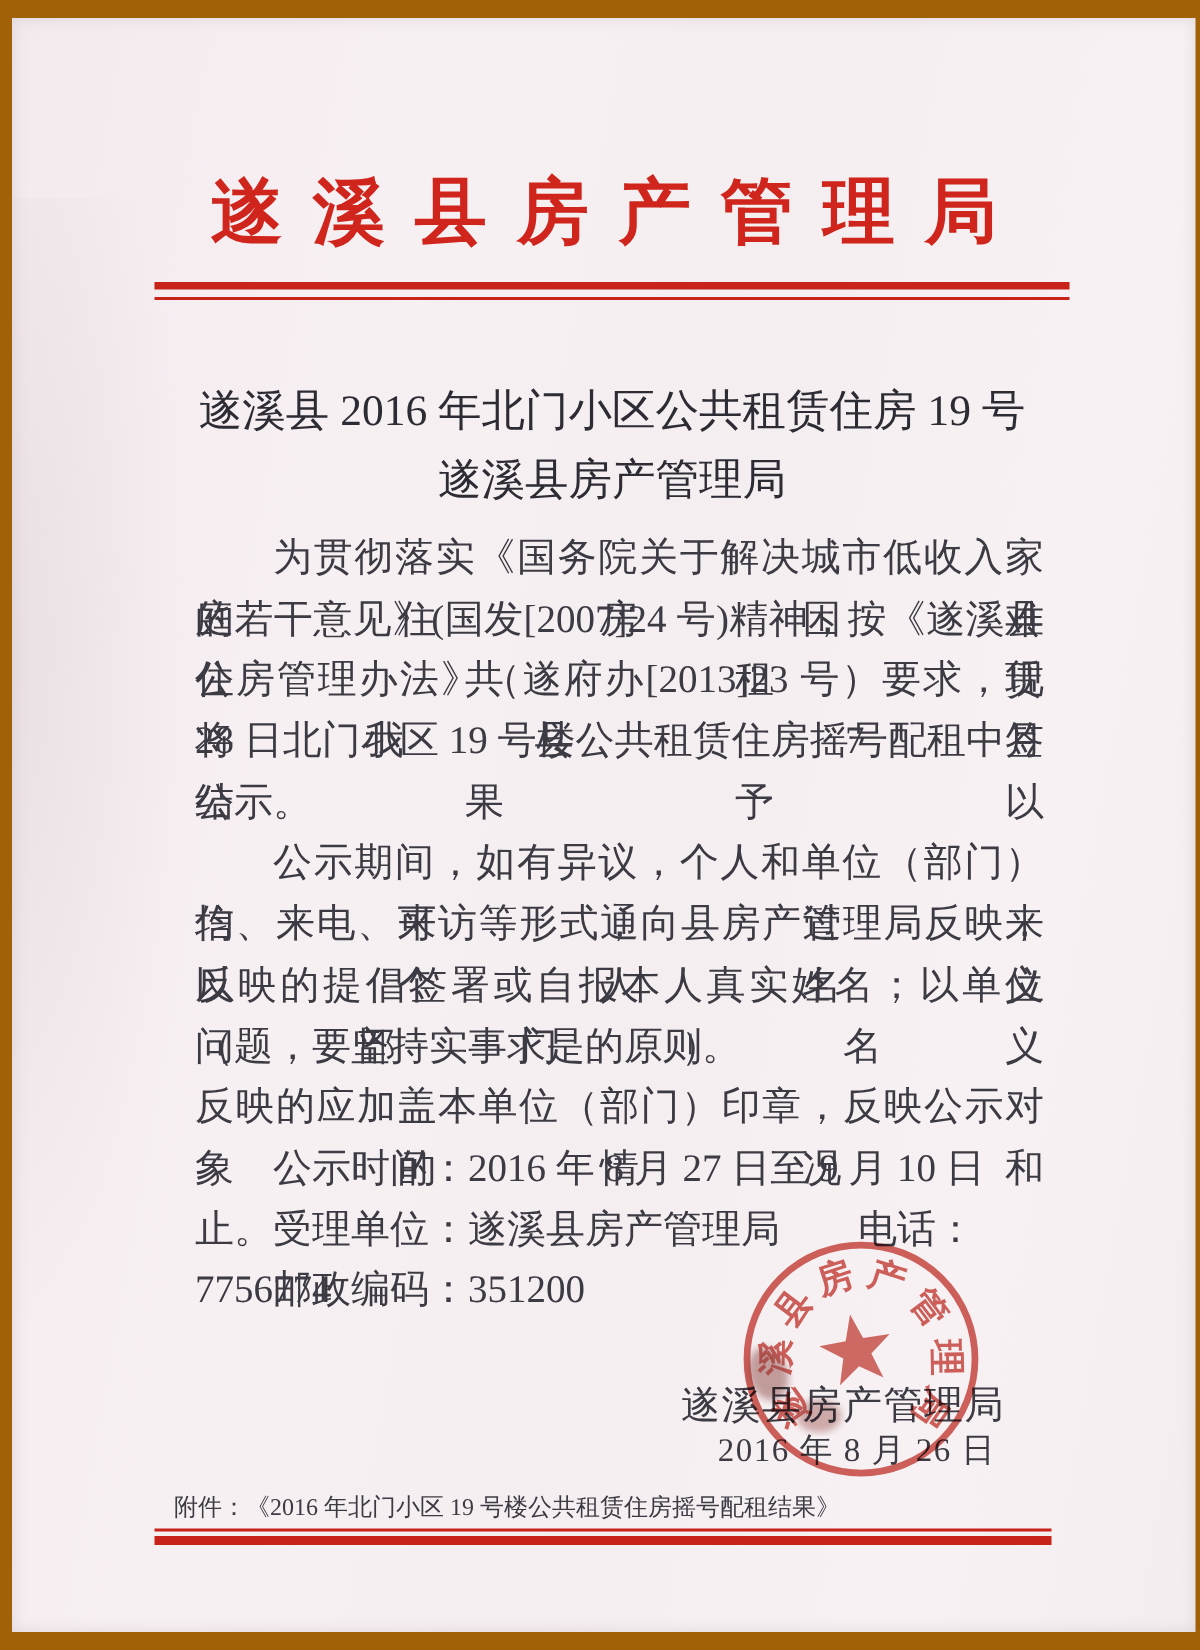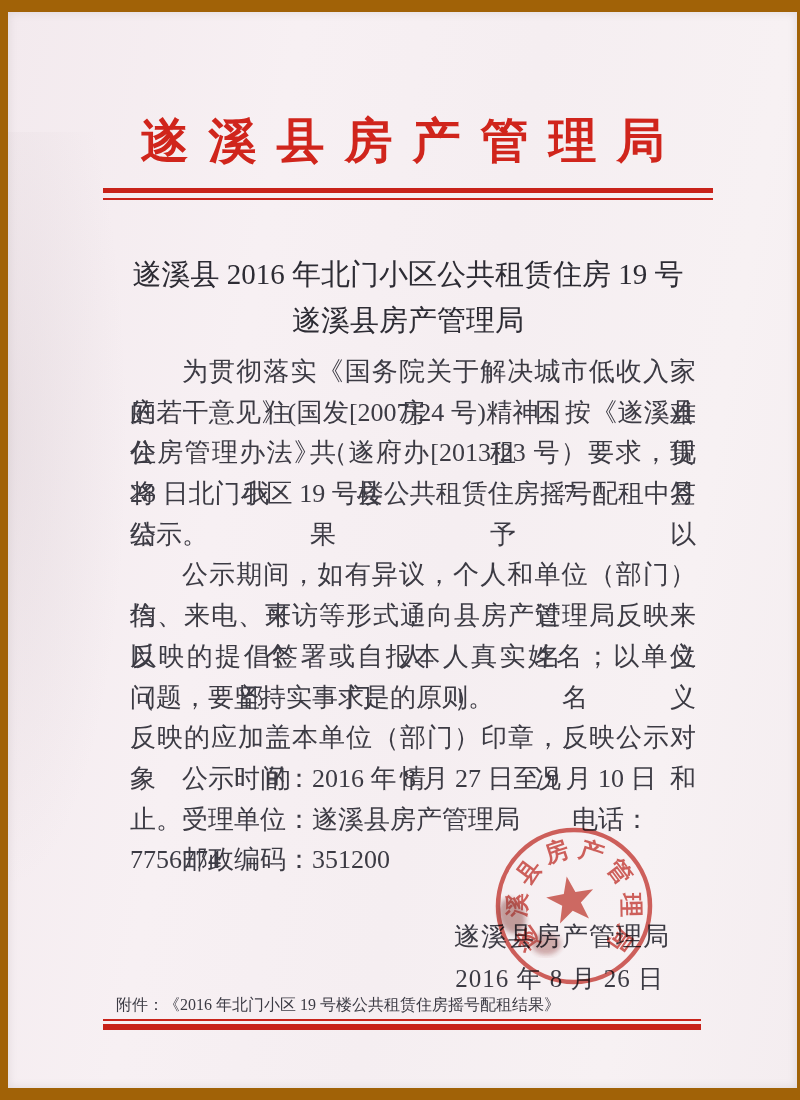--- a/index.html
+++ b/index.html
@@ -17,21 +17,21 @@
   .rule-h-thick{top:176px;height:5px;}
   .rule-h-thin{top:186px;height:2px;}
   .doc-title{position:absolute;left:60px;top:211px;width:680px;text-align:center;
              font-size:29px;font-weight:normal;color:#2d2c34;line-height:46px;margin-top:28px;}
   .body-block{position:absolute;left:122px;top:340px;width:566px;color:#3c3b44;}
   .bline{height:40.7px;line-height:40.7px;font-size:26px;text-align:left;}
   .bline.j{text-align:justify;text-align-last:justify;}
   .bline.i{text-indent:52px;}
   .signature{position:absolute;right:127px;top:910px;text-align:right;color:#3c3b44;}
   .sig-org{font-size:26px;line-height:30px;letter-spacing:1px;}
-  .sig-date{font-size:25px;line-height:30px;margin-top:12px;padding-right:6px;letter-spacing:1px;}
+  .sig-date{font-size:22px;line-height:30px;padding-right:6px;letter-spacing:1px;}
   .attachment{position:absolute;left:108px;top:983px;font-size:16px;color:#3c3b44;white-space:nowrap;}
   .rule-f-thin{top:1007px;height:2px;width:598px;}
   .rule-f-thick{top:1012px;height:6px;width:598px;}
   .seal-svg{position:absolute;left:0;top:0;width:800px;height:1100px;
             mix-blend-mode:multiply;pointer-events:none;z-index:5;}
   .seal-arc-char{font-family:"Liberation Serif","DejaVu Serif",serif;font-weight:bold;}
 </style>
 </head>
 <body>
 

